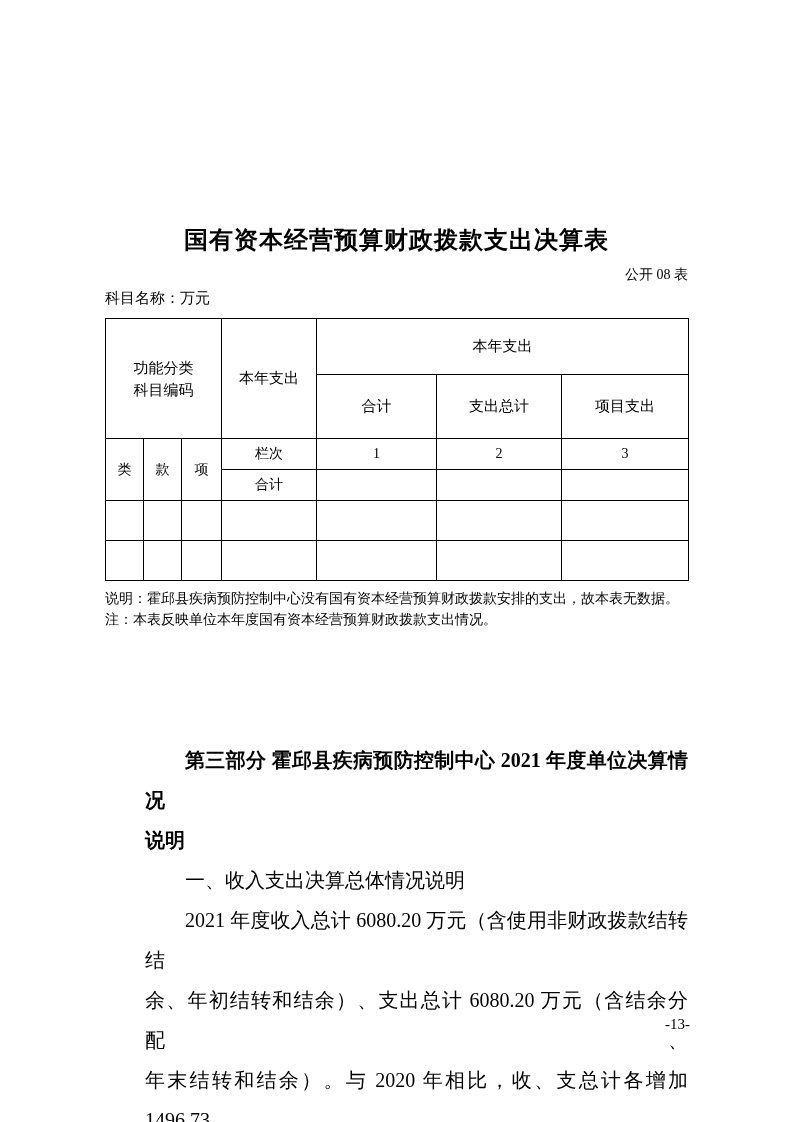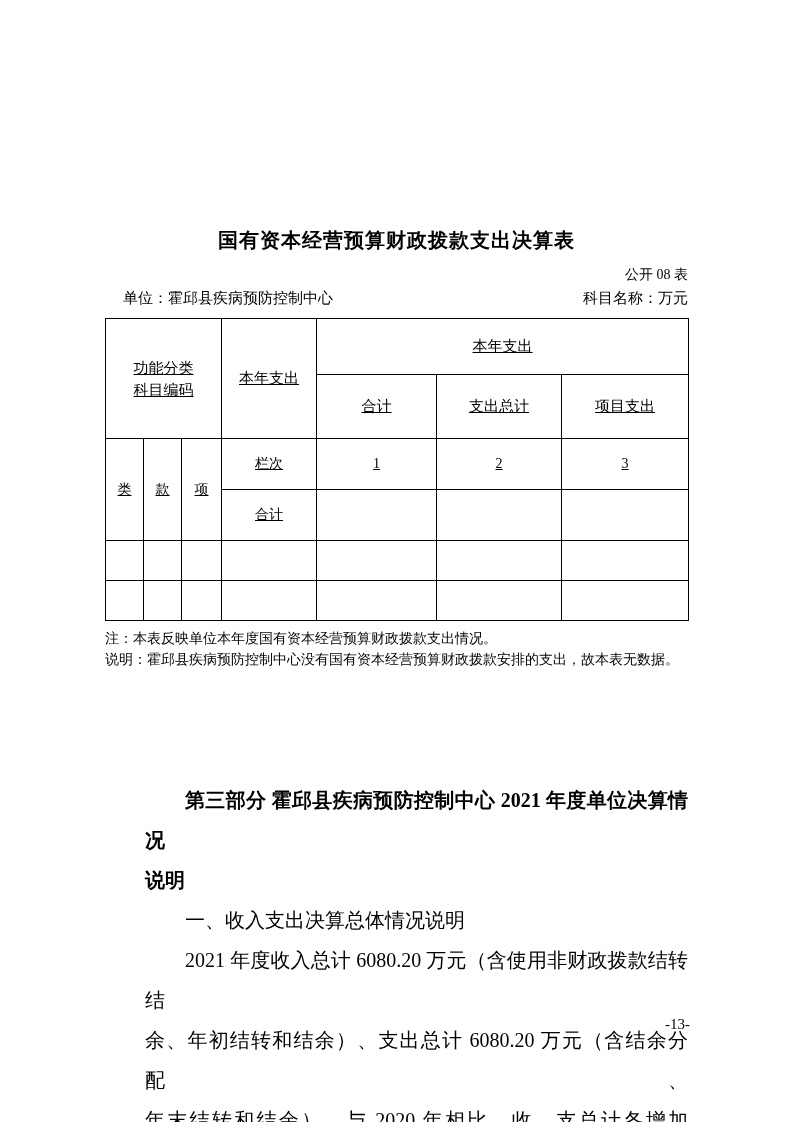--- a/index.html
+++ b/index.html
@@ -10,21 +10,21 @@
     color: #000;
   }
   body { position: relative; overflow: hidden; }
   .page {
     width: 583px;
     margin: 0 auto;
     padding-top: 225px;
   }
   .doc-title {
     text-align: center;
-    font-size: 20px;
+    font-size: 24px;
     line-height: 30px;
     font-weight: bold;
     letter-spacing: 1px;
   }
   .form-code {
     text-align: right;
     font-size: 14px;
     line-height: 19px;
     margin-top: 10px;
   }
@@ -41,23 +41,22 @@
     border-collapse: collapse;
     table-layout: fixed;
     width: 583px;
     margin-top: 9px;
   }
   table.budget td {
     border: 1px solid #000;
     text-align: center;
     vertical-align: middle;
     font-size: 15px;
-    padding: 16px 2px;
+    padding: 6px 2px;
     overflow: hidden;
-    text-decoration: underline;
   }
   tr.r-head1 td { height: 56px; }
   tr.r-head2 td { height: 64px; }
   tr.r-lan   td { height: 30px; font-size: 14px; }
   tr.r-heji  td { height: 28px; font-size: 14px; }
   tr.r-empty td { height: 40px; }
   td.func-code { white-space: pre-line; line-height: 22px; }
 
   .notes {
     margin-top: 7px;
@@ -98,21 +97,20 @@
 </head>
 <body>
 
 <div class="page">
 
   <div class="doc-title">国有资本经营预算财政拨款支出决算表</div>
 
   <div class="form-code">公开 08 表</div>
 
   <div class="meta-row">
-    <span class="meta-unit">单位：霍邱县疾病预防控制中心</span>
     <span>科目名称：万元</span>
   </div>
 
   <table class="budget">
     <colgroup>
       <col style="width:38px">
         <col style="width:38px">
         <col style="width:40px">
       <col style="width:95px">
       <col style="width:120px">
@@ -161,22 +159,22 @@
         <td></td>
         <td></td>
         <td></td>
         <td></td>
         <td></td>
       </tr>
     </tbody>
   </table>
 
   <div class="notes">
+    <div>说明：霍邱县疾病预防控制中心没有国有资本经营预算财政拨款安排的支出，故本表无数据。</div>
     <div>注：本表反映单位本年度国有资本经营预算财政拨款支出情况。</div>
-    <div>说明：霍邱县疾病预防控制中心没有国有资本经营预算财政拨款安排的支出，故本表无数据。</div>
   </div>
 
   <div class="section">
     <div class="h-line first">第三部分 霍邱县疾病预防控制中心 2021 年度单位决算情况</div>
     <div class="h-line">说明</div>
     <div class="subheading">一、收入支出决算总体情况说明</div>
     <div class="p-line first">2021 年度收入总计 6080.20 万元（含使用非财政拨款结转结</div>
     <div class="p-line">余、年初结转和结余）、支出总计 6080.20 万元（含结余分配、</div>
     <div class="p-line">年末结转和结余）。与 2020 年相比，收、支总计各增加 1496.73</div>
   </div>

